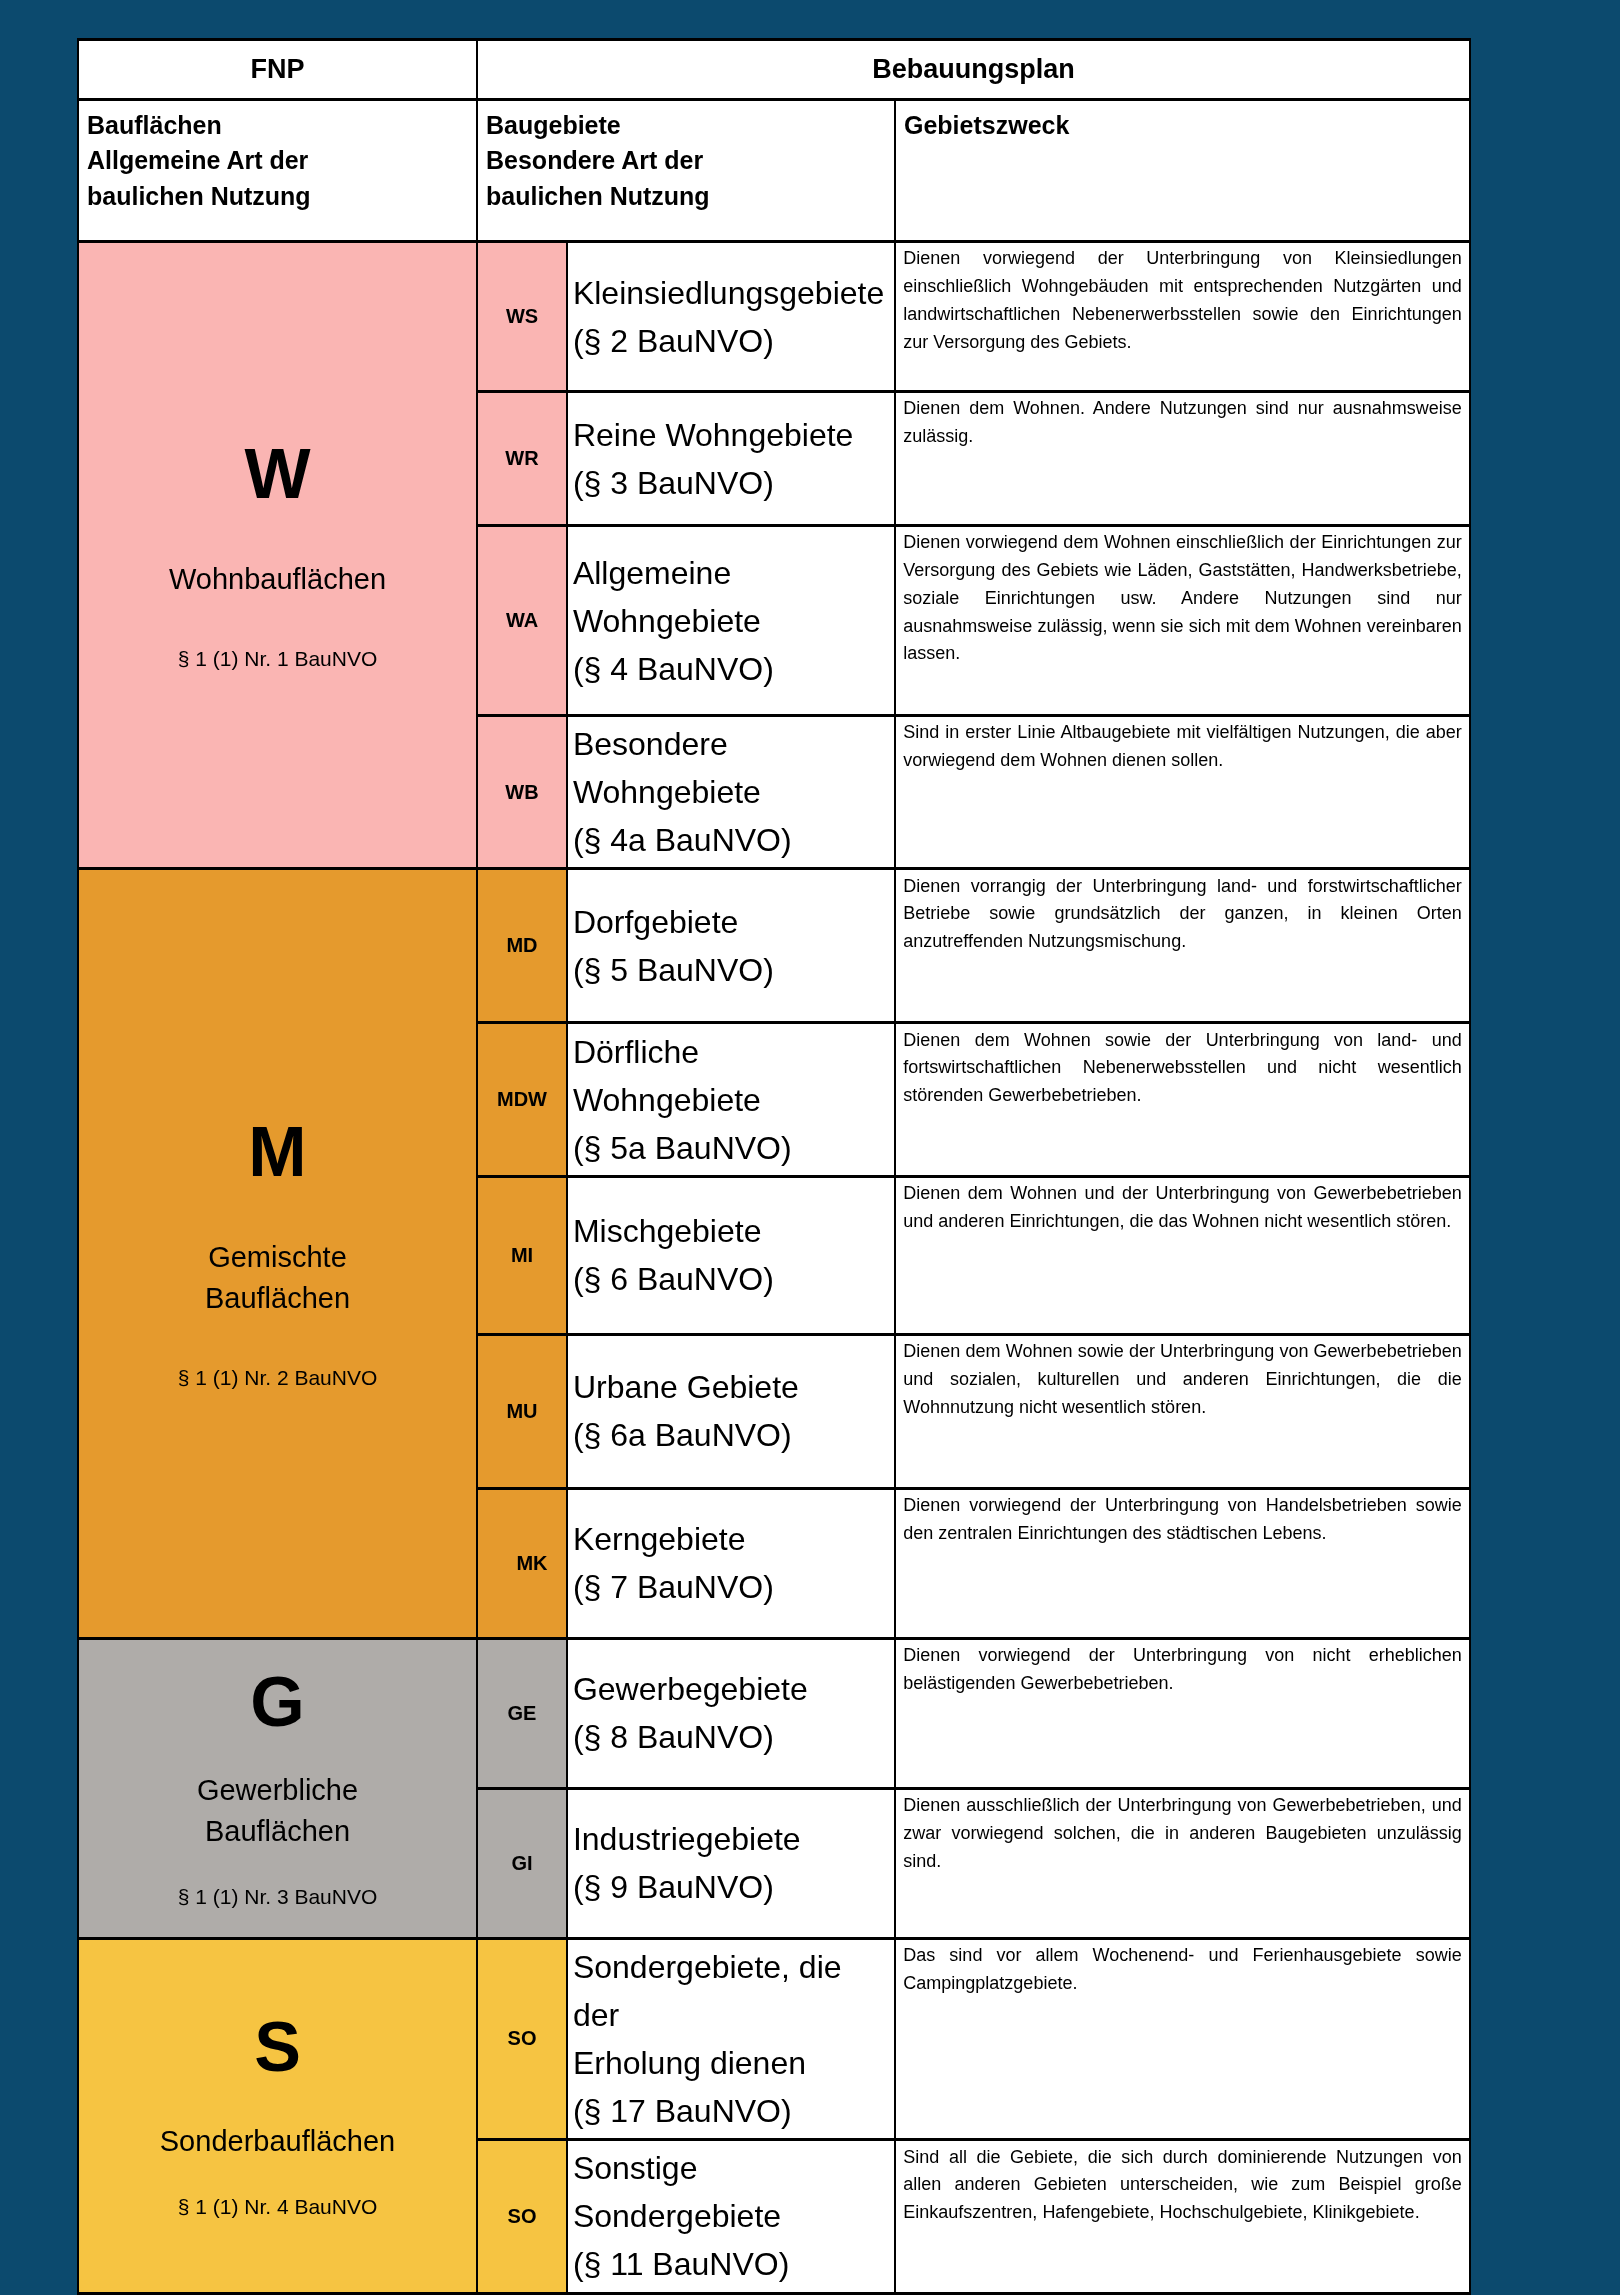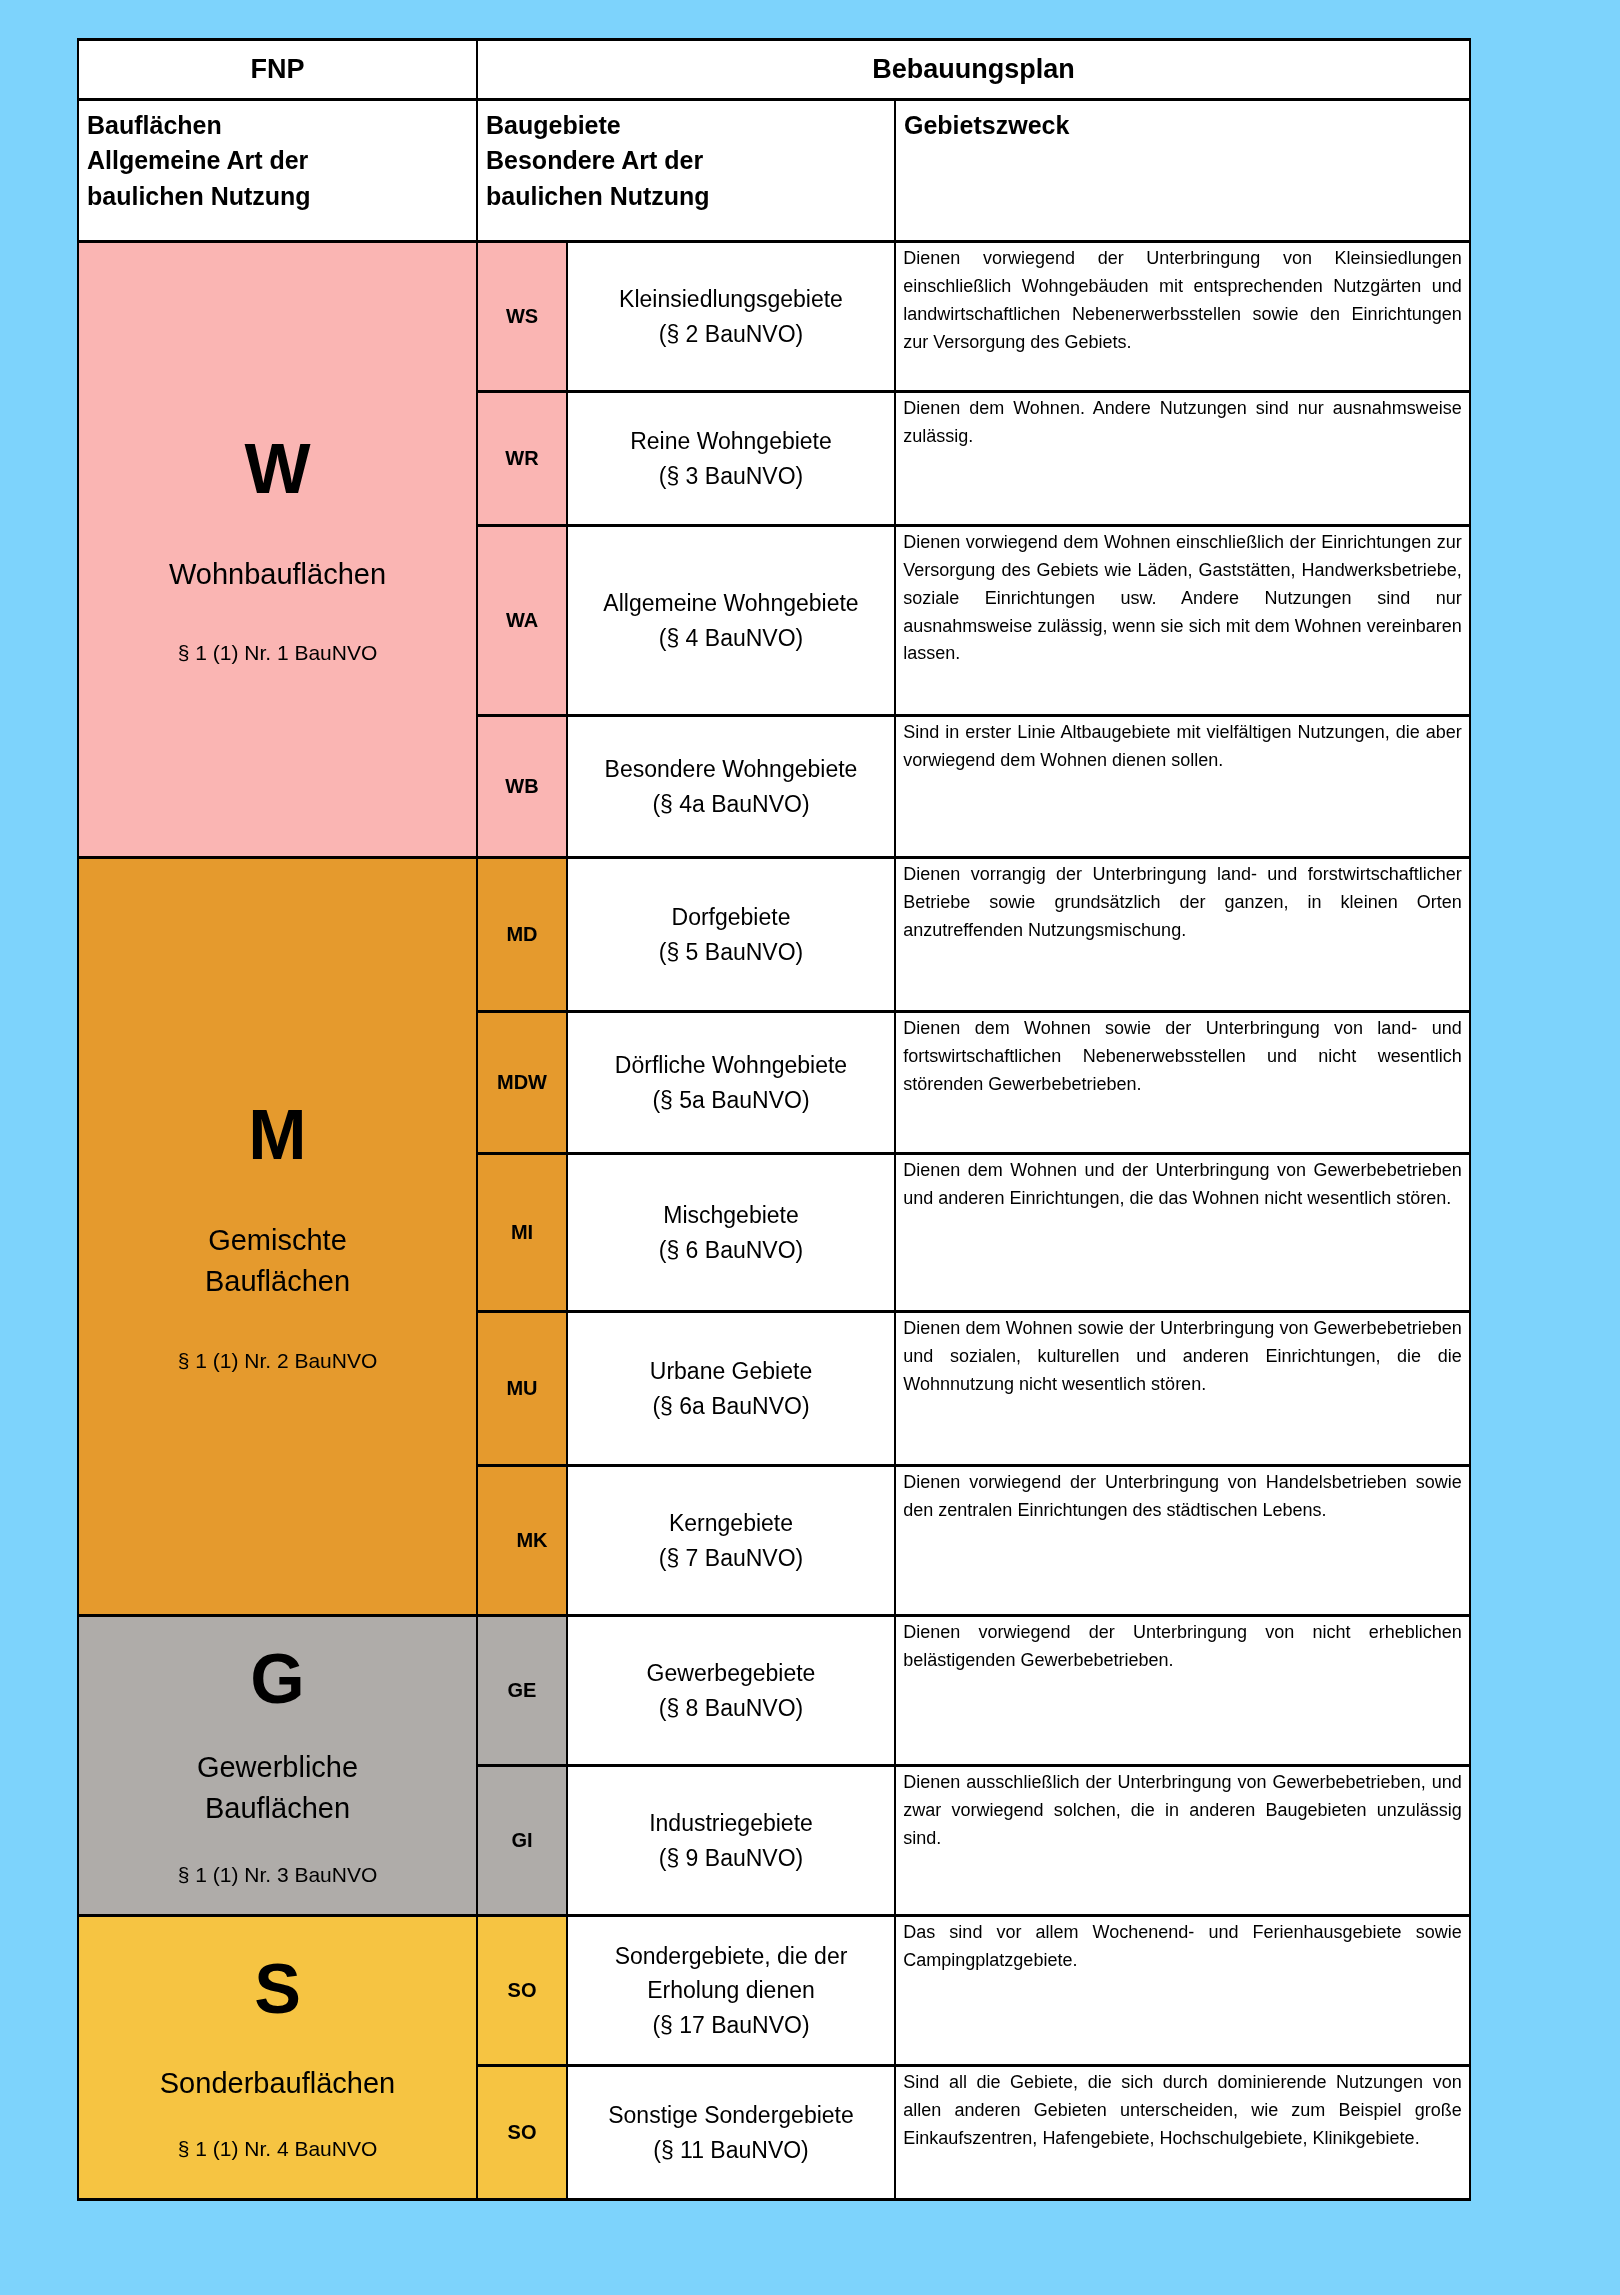--- a/index.html
+++ b/index.html
@@ -1,19 +1,19 @@
 <!DOCTYPE html>
 <html style="font-size:13px"><head>
 <meta charset="utf-8">
 <style>
   html,body{margin:0;padding:0;background:#ffffff;}
   .page{
     position:relative;
     width:1621px;height:2295px;
-    background:#7dd3fc;
+    background:#0c4a6e;
     font-family:"Liberation Sans", sans-serif;
     color:#000;
   }
   table.main{
     position:absolute;left:77px;top:38px;
     width:1392px;
     border-collapse:collapse;
     table-layout:fixed;
   }
   td,th{
@@ -48,21 +48,21 @@
     font-size:29px;line-height:1.4;margin-top:50px;white-space:pre-line;
   }
   td.group .glaw{
     font-size:21px;margin-top:47px;
   }
   td.code{
     font-weight:bold;font-size:20px;
     text-align:center;vertical-align:middle;
   }
   td.nm{
-    font-size:23px;text-align:center;vertical-align:middle;
+    font-size:32px;text-align:left;vertical-align:middle;
     white-space:pre-line;line-height:1.5;background:#fff;
     padding:3.2px 4.9px;
   }
   td.zw{
     font-size:18px;text-align:justify;vertical-align:top;
     padding:2.4px 7.3px 4.9px 7.3px;line-height:1.54;background:#fff;
   }
 </style>
 </head>
 <body>

